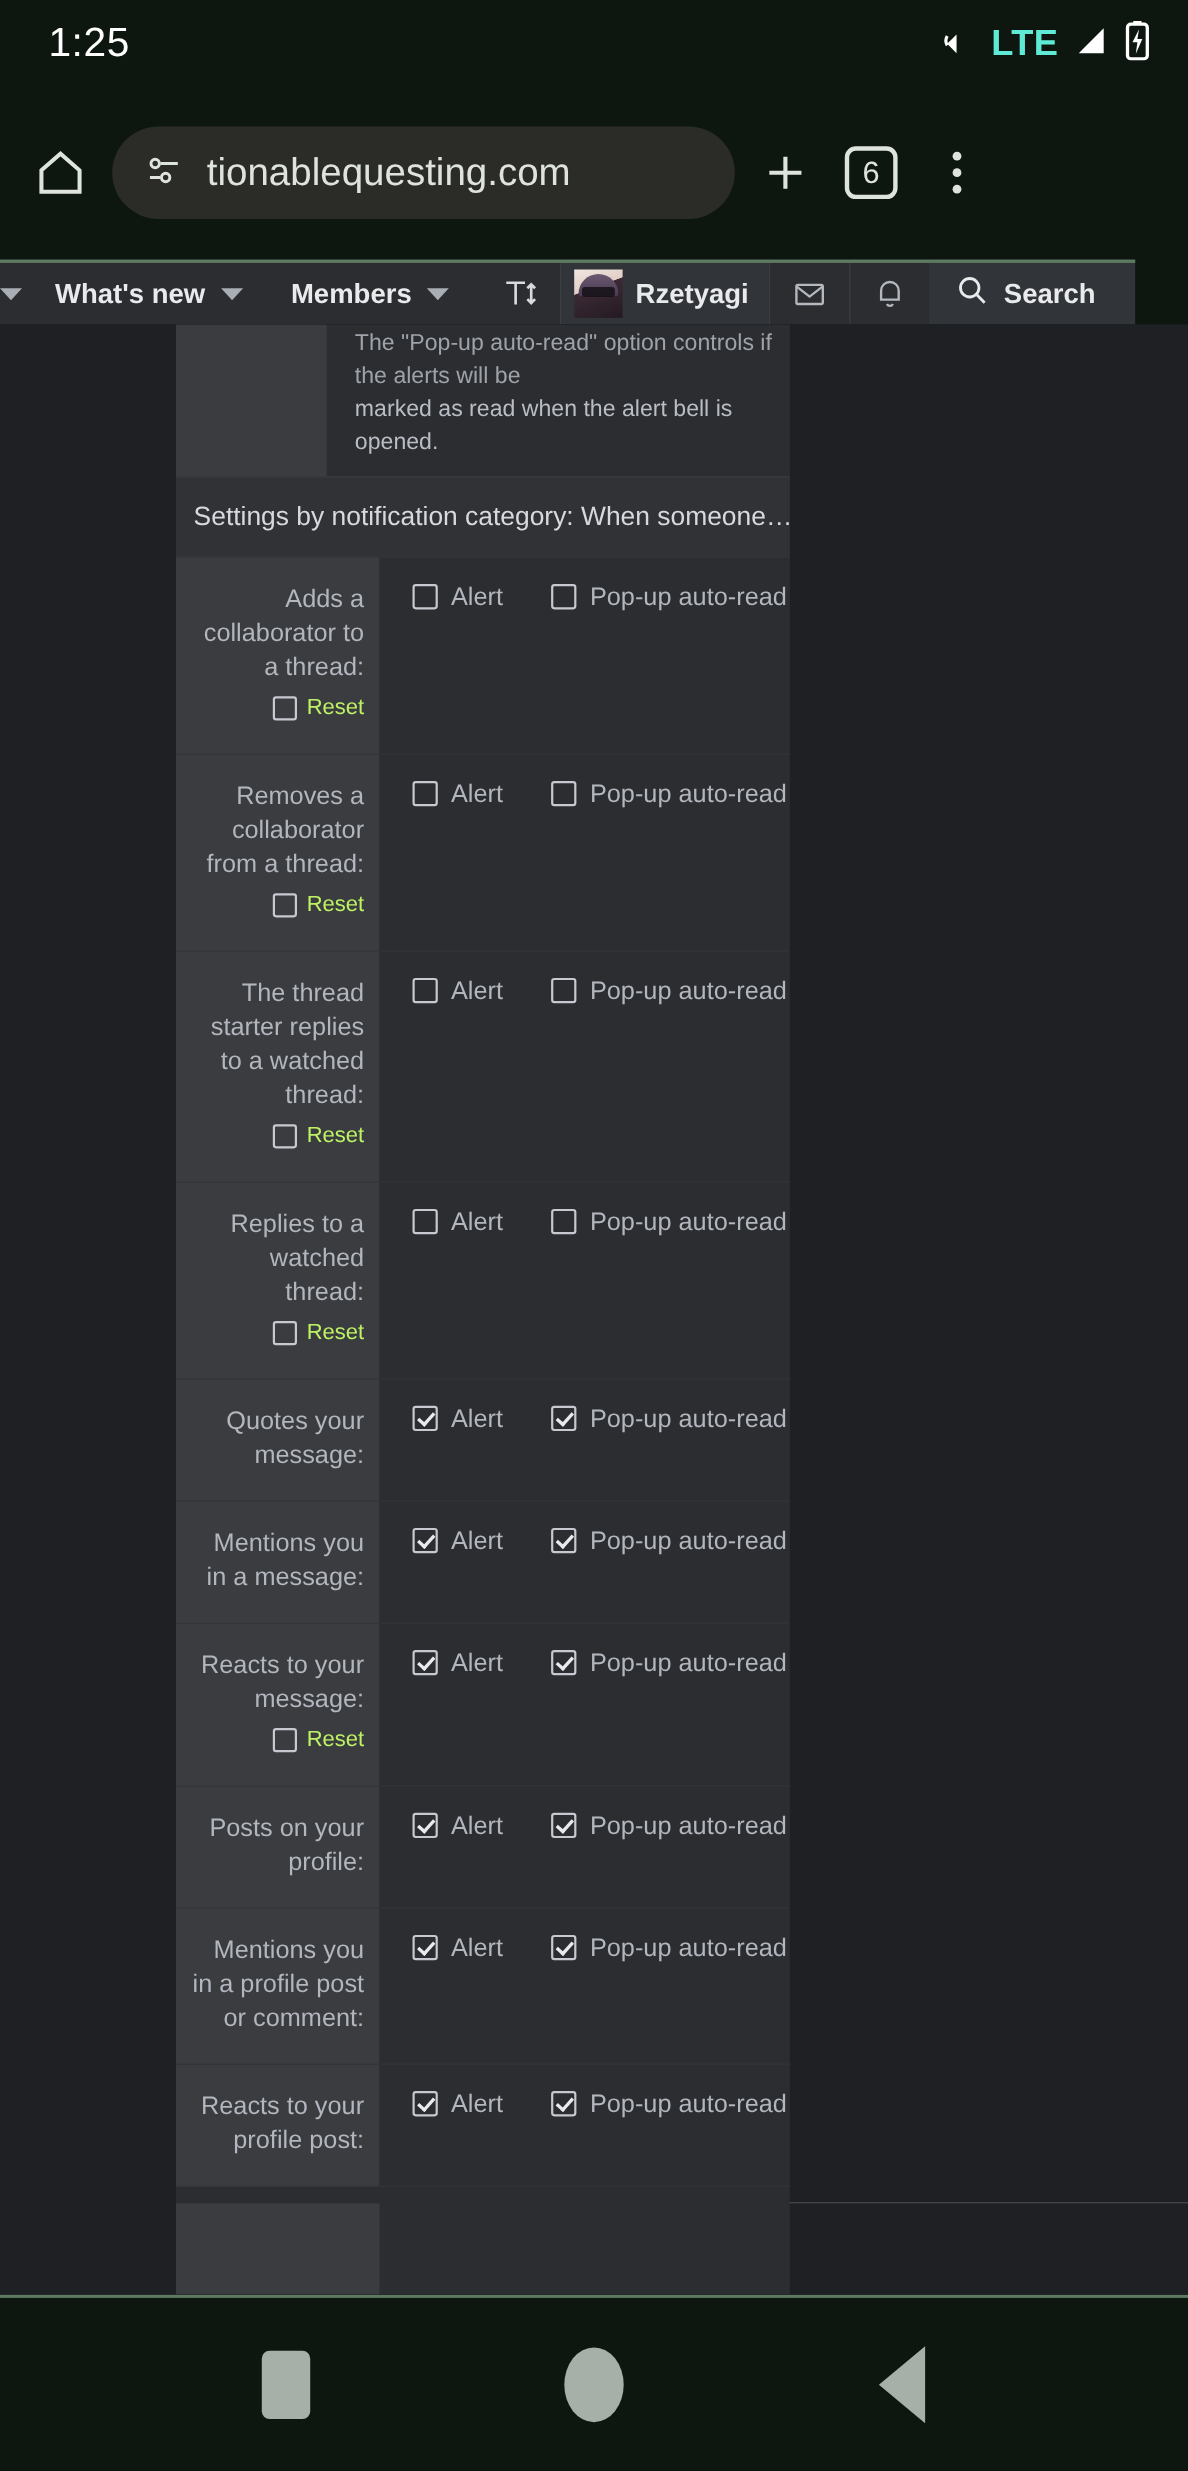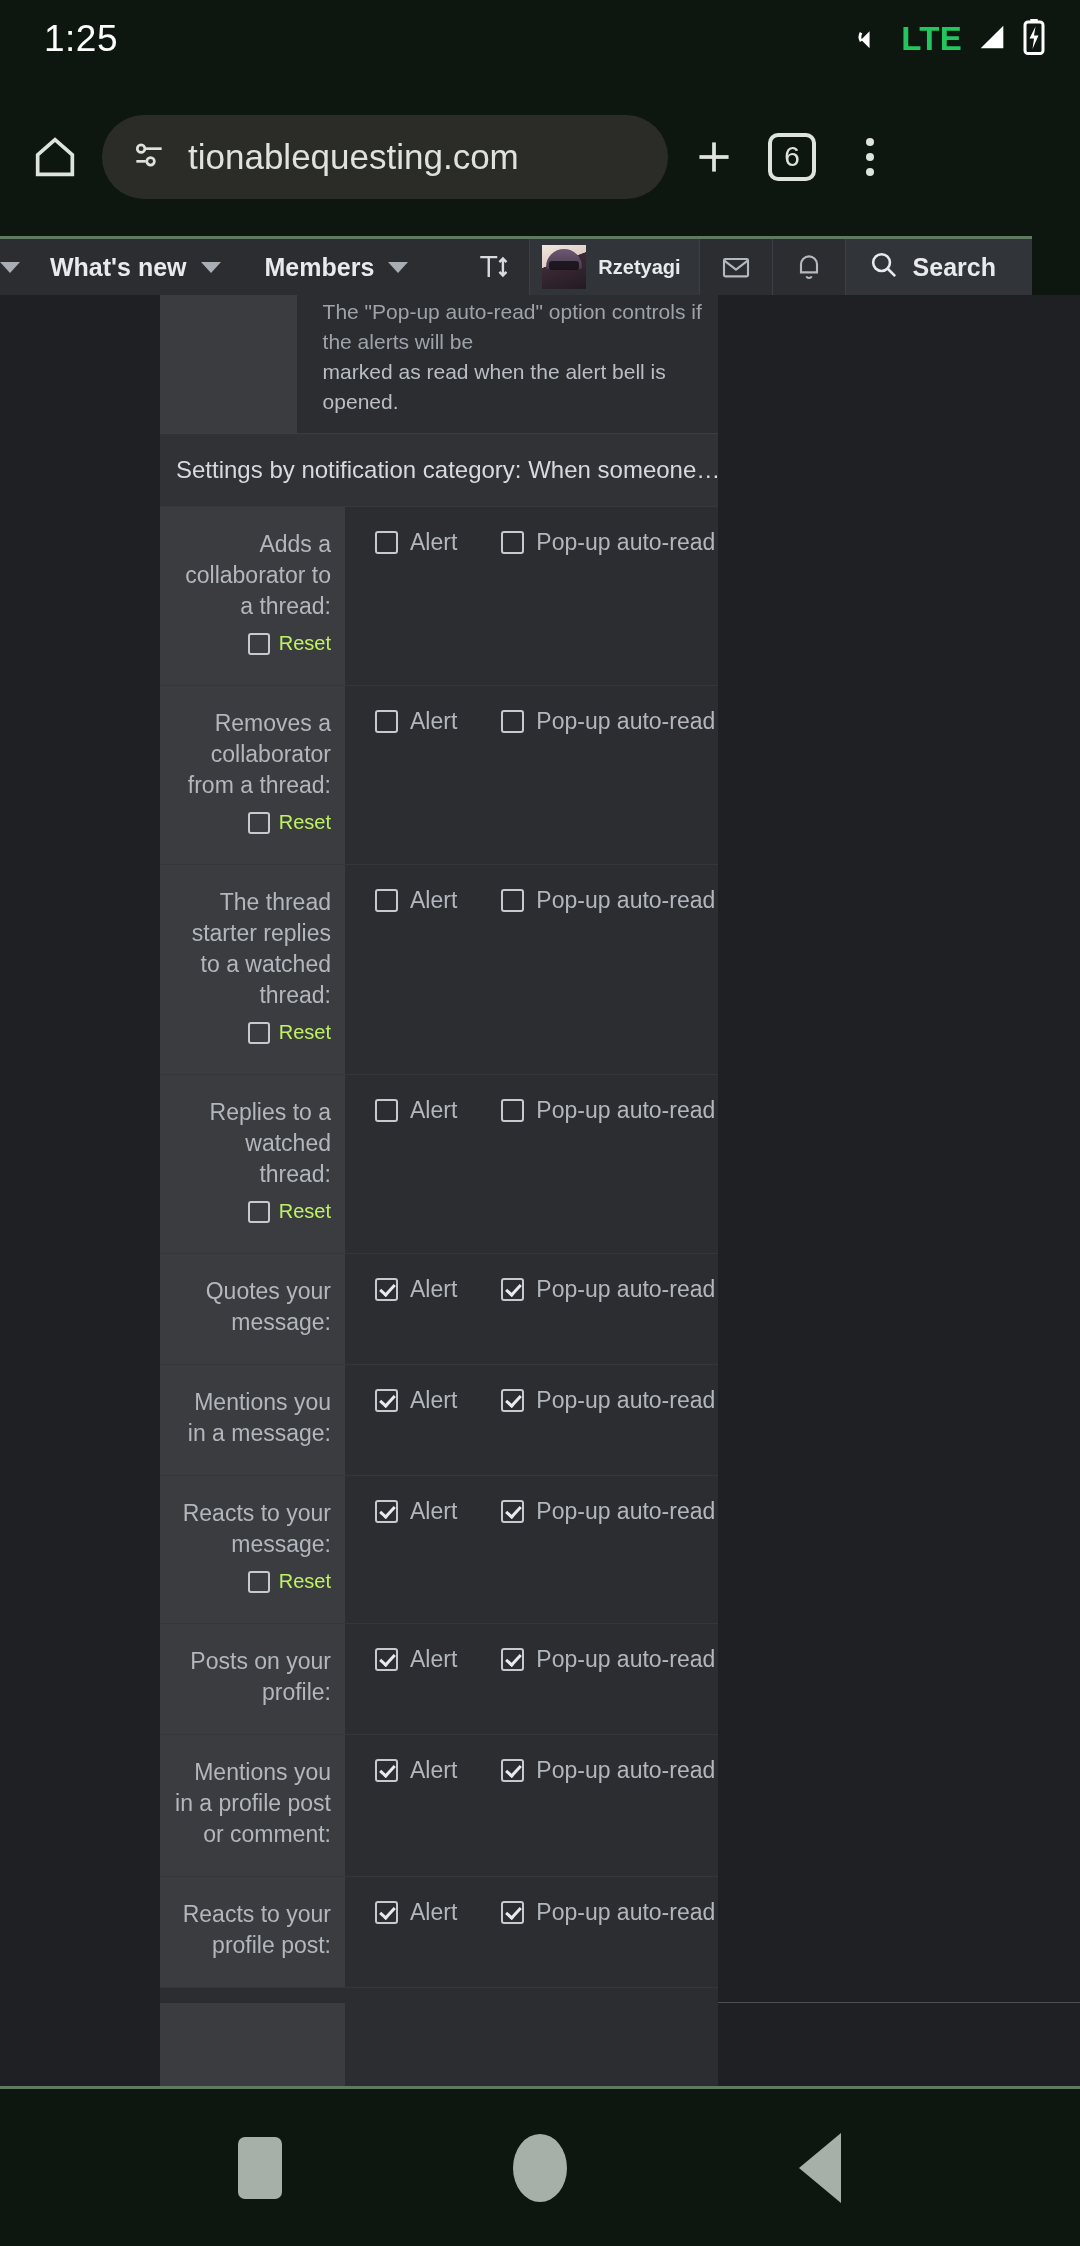--- a/index.html
+++ b/index.html
@@ -14,21 +14,21 @@
   .status-bar {
     height: 78px; width: 1080px;
     background: #0d1710;
     display: flex; align-items: center;
     justify-content: space-between;
     padding: 0 34px 0 44px;
     color: #fff;
   }
   .status-clock { font-size: 37px; font-weight: 400; letter-spacing: .5px; color:#ffffff; }
   .status-right { display: flex; align-items: center; gap: 13px; }
-  .lte-text { font-size: 33px; font-weight: 600; letter-spacing: .3px; color:#22c55e; }
+  .lte-text { font-size: 33px; font-weight: 600; letter-spacing: .3px; color:#5eead4; }
 
   
   .browser-bar {
     height: 158px; width: 928px;
     background: #0d1710;
     display: flex; align-items: center;
     padding: 0 22px 0 20px;
     gap: 6px;
   }
   .home-btn { width: 70px; height: 70px; display:flex; align-items:center; justify-content:center; flex:0 0 auto;}
@@ -83,21 +83,21 @@
   }
   .nav-spacer { flex: 1 1 auto; }
   .nav-icon-btn {
     display:flex; align-items:center; justify-content:center;
     width: 72px;
   }
   .nav-user {
     display:flex; align-items:center; gap: 12px;
     padding: 0 18px 0 12px;
     background: #313439;
-    font-size: 20px; font-weight: 700;
+    font-size: 25px; font-weight: 700;
   }
   .avatar {
     width: 44px; height: 44px; flex: 0 0 auto;
     background: linear-gradient(160deg,#f0e6e0 0%,#e0cfc6 38%,#3b2a35 39%,#241a22 100%);
     position: relative; overflow: hidden;
   }
   .avatar::before {
     content:""; position:absolute; left:4px; top:4px; width:36px; height:20px;
     background: linear-gradient(180deg,#6a5870 0%, #4a3c52 100%);
     border-radius: 18px 18px 2px 2px;

